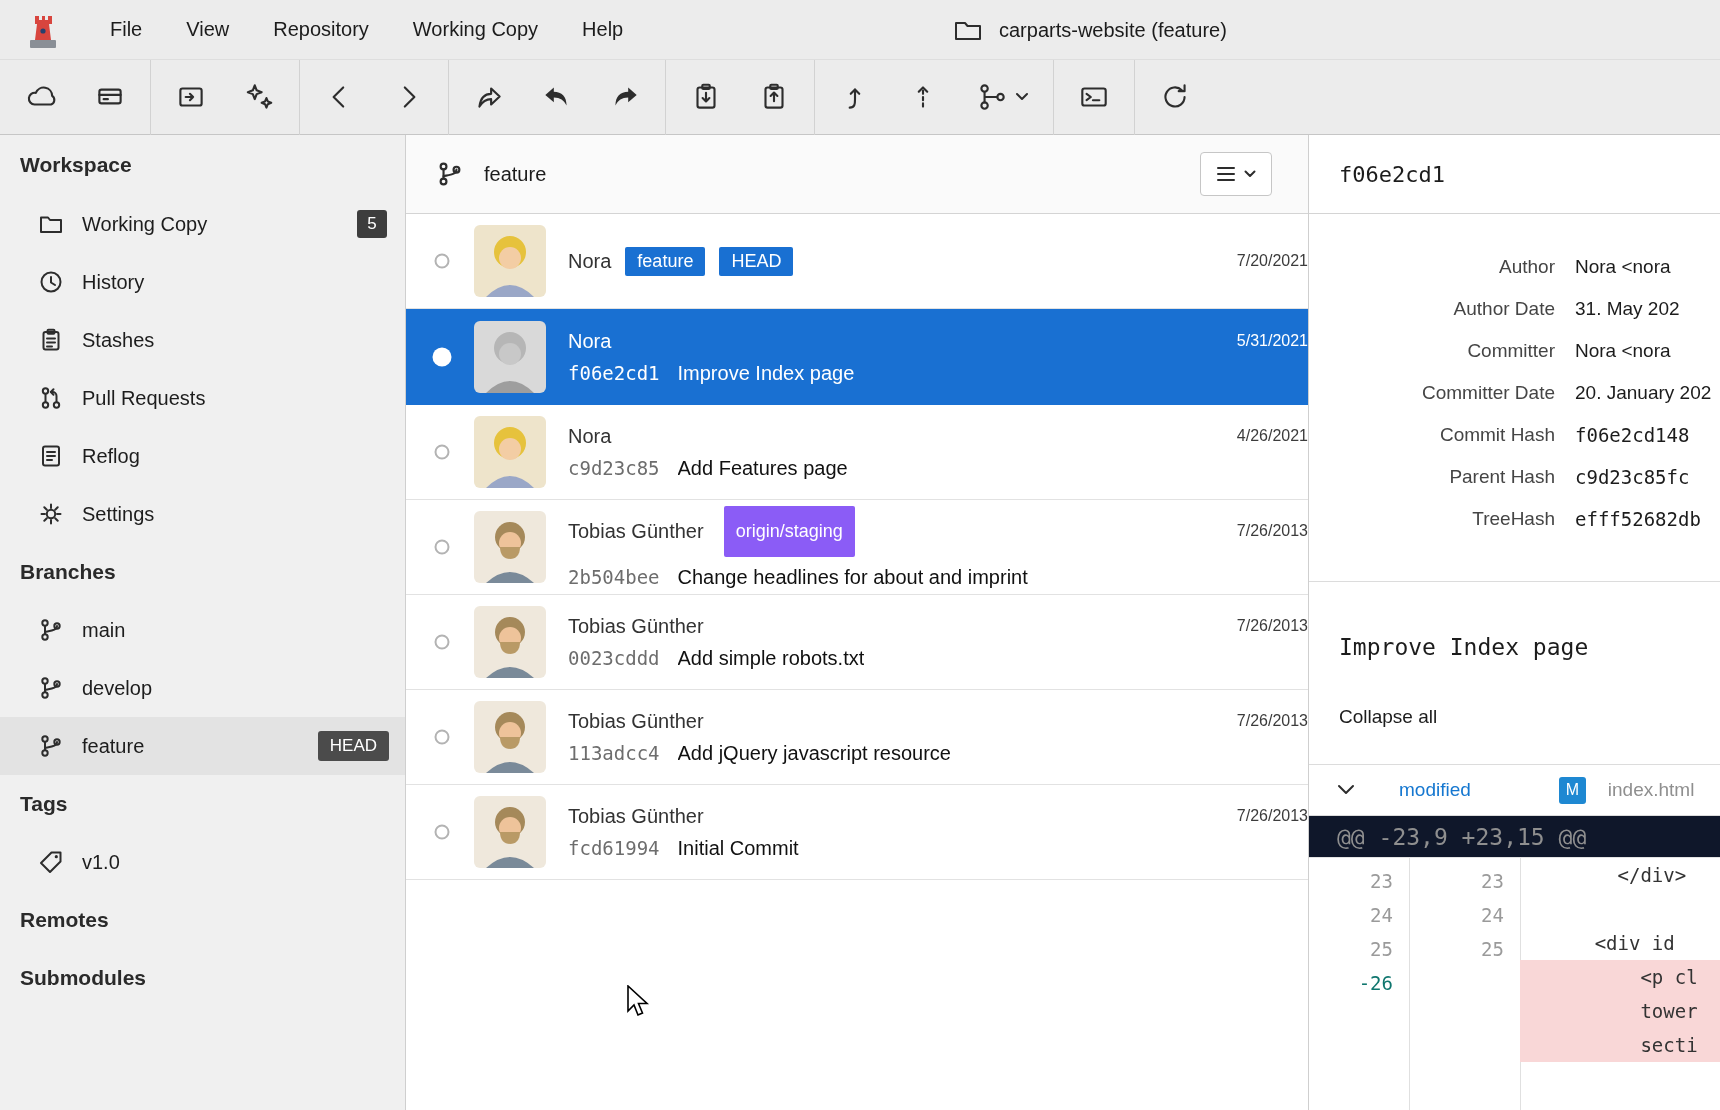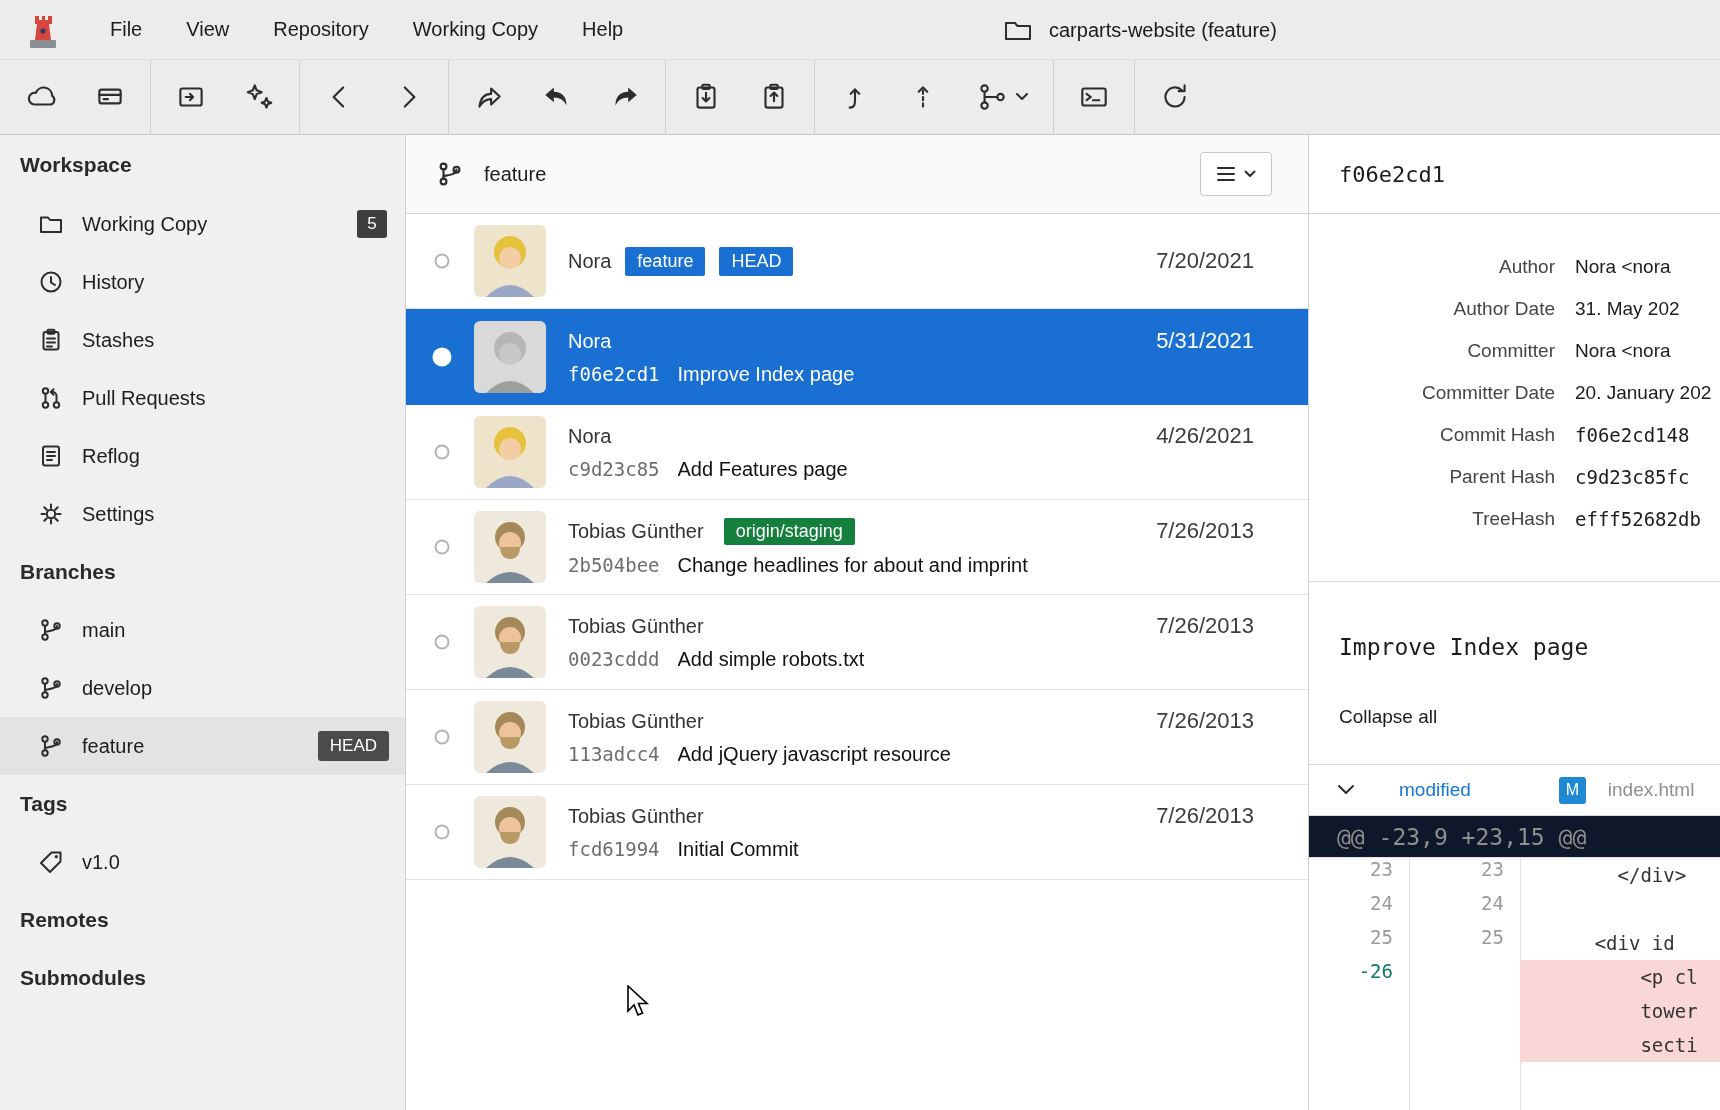--- a/index.html
+++ b/index.html
@@ -6,21 +6,21 @@
   html,body { width:1720px; height:1110px; overflow:hidden; }
   body { font-family:"Liberation Sans", sans-serif; color:#222; background:#fff; }
   .mono { font-family:"DejaVu Sans Mono", monospace; }
 
   .app { position:relative; width:1720px; height:1110px; display:flex; flex-direction:column; }
 
   
   .menubar { height:60px; background:#ececec; display:flex; align-items:center; padding:0 24px; position:relative; border-bottom:1px solid #dedede; flex:none; }
   .app-logo { width:38px; height:40px; margin-right:26px; }
   .menu-item { font-size:20px; color:#1c1c1c; padding:0 22px; height:60px; display:flex; align-items:center; }
-  .menubar-title { position:absolute; left:1003px; top:0; height:60px; display:flex; align-items:center; gap:16px; font-size:20px; color:#1c1c1c; }
+  .menubar-title { position:absolute; left:953px; top:0; height:60px; display:flex; align-items:center; gap:16px; font-size:20px; color:#1c1c1c; }
 
   
   .toolbar { height:75px; background:#ececec; border-bottom:1px solid #c6c6c6; display:flex; align-items:center; padding-left:8px; flex:none; }
   .tbtn { width:62px; height:62px; border:none; background:transparent; display:flex; align-items:center; justify-content:center; margin:0 3px; }
   .tbtn svg { display:block; }
   .tsep { width:1px; height:75px; background:#d2d2d2; margin:0 6px; flex:none; }
   .tbtn.with-chevron { width:84px; gap:6px; }
   .icon-stroke { stroke:#2d2d2d; stroke-width:2; fill:none; stroke-linecap:round; stroke-linejoin:round; }
 
   
@@ -48,22 +48,22 @@
   .commit-row.selected { height:96px; border-bottom:none; background:#1970d2; }
   .node { position:absolute; left:36px; top:50%; transform:translate(-50%,-50%); width:15px; height:15px; border-radius:50%; background:#fff; border:2px solid #b3b3b3; z-index:2; }
   .commit-row.selected .node { width:19px; height:19px; border:none; }
   .avatar { width:72px; height:72px; border-radius:6px; overflow:hidden; flex:none; }
   .avatar svg { display:block; }
   .commit-row.selected .avatar { filter:grayscale(1) brightness(0.95); }
   .commit-main { flex:1; min-width:0; margin-left:22px; }
   .cline1 { display:flex; align-items:center; gap:10px; }
   .commit-author { font-size:20px; color:#333; }
   .row-badge { background:#1970d2; color:#fff; font-size:18px; padding:4px 12px; border-radius:2px; margin-left:4px; }
-  .row-badge.gray { background:#15803d; padding:3px 12px; margin-left:10px; }
-  .commit-date { margin-left:auto; margin-right:54px; font-size:22px; color:#3c3c3c; }
+  .row-badge.gray { background:#8b5cf6; padding:15px 12px; margin-left:10px; }
+  .commit-date { margin-left:auto; font-size:16px; color:#3c3c3c; }
   .cline2 { display:flex; align-items:baseline; margin-top:9px; }
   .commit-hash { font-size:19px; color:#6d6d6d; }
   .commit-msg { font-size:20px; color:#111; margin-left:18px; white-space:nowrap; overflow:hidden; }
   .commit-row.selected .commit-author, .commit-row.selected .commit-date,
   .commit-row.selected .commit-hash, .commit-row.selected .commit-msg { color:#fff; }
 
   
   .detail-panel { width:412px; flex:none; border-left:1px solid #cfcfcf; display:flex; flex-direction:column; background:#fff; overflow:hidden; }
   .detail-header { height:79px; flex:none; border-bottom:1px solid #d4d4d4; display:flex; align-items:center; padding-left:30px; font-size:22px; color:#1c1c1c; }
   .detail-fields { padding-top:22px; }
@@ -74,21 +74,21 @@
   .detail-msg { font-size:23px; color:#1c1c1c; }
   .collapse-link { margin-top:46px; font-size:19px; color:#1c1c1c; }
   .file-row { margin-top:36px; height:52px; flex:none; border-top:1px solid #dcdcdc; border-bottom:1px solid #dcdcdc; display:flex; align-items:center; padding-left:28px; }
   .file-status { color:#1577d0; font-size:19px; margin-left:44px; }
   .file-badge { width:27px; height:27px; background:#1e88d2; color:#fff; border-radius:3px; font-size:16px; display:flex; align-items:center; justify-content:center; margin-left:88px; }
   .file-name { color:#8f8f8f; font-size:19px; margin-left:22px; }
   .hunk-row { height:42px; flex:none; background:#0f172a; border-bottom:1px solid #e3e3e3; display:flex; align-items:center; padding-left:28px; font-size:23px; color:#8f8f8f; }
   .diff-area { flex:1; position:relative; font-family:"DejaVu Sans Mono", monospace; font-size:19px; }
   .vline { position:absolute; top:0; bottom:0; width:1px; background:#e0e0e0; }
   .vline.v1 { left:100px; } .vline.v2 { left:211px; }
-  .diff-row { display:flex; height:34px; align-items:flex-start; position:relative; z-index:1; }
+  .diff-row { display:flex; height:34px; align-items:flex-end; position:relative; z-index:1; }
   .oldn { width:100px; flex:none; text-align:right; padding-right:16px; color:#9a9a9a; }
   .newn { width:111px; flex:none; text-align:right; padding-right:16px; color:#9a9a9a; }
   .dcode { flex:1; align-self:stretch; display:flex; align-items:center; white-space:pre; overflow:hidden; color:#333; padding-left:6px; }
   .diff-row.removed .dcode { background:#f9d7d7; }
   .diff-row.removed .oldn { color:#0f766e; }
 
   .cursor { position:absolute; left:625px; top:985px; z-index:50; pointer-events:none; }
 </style>
 </head>
 <body>

